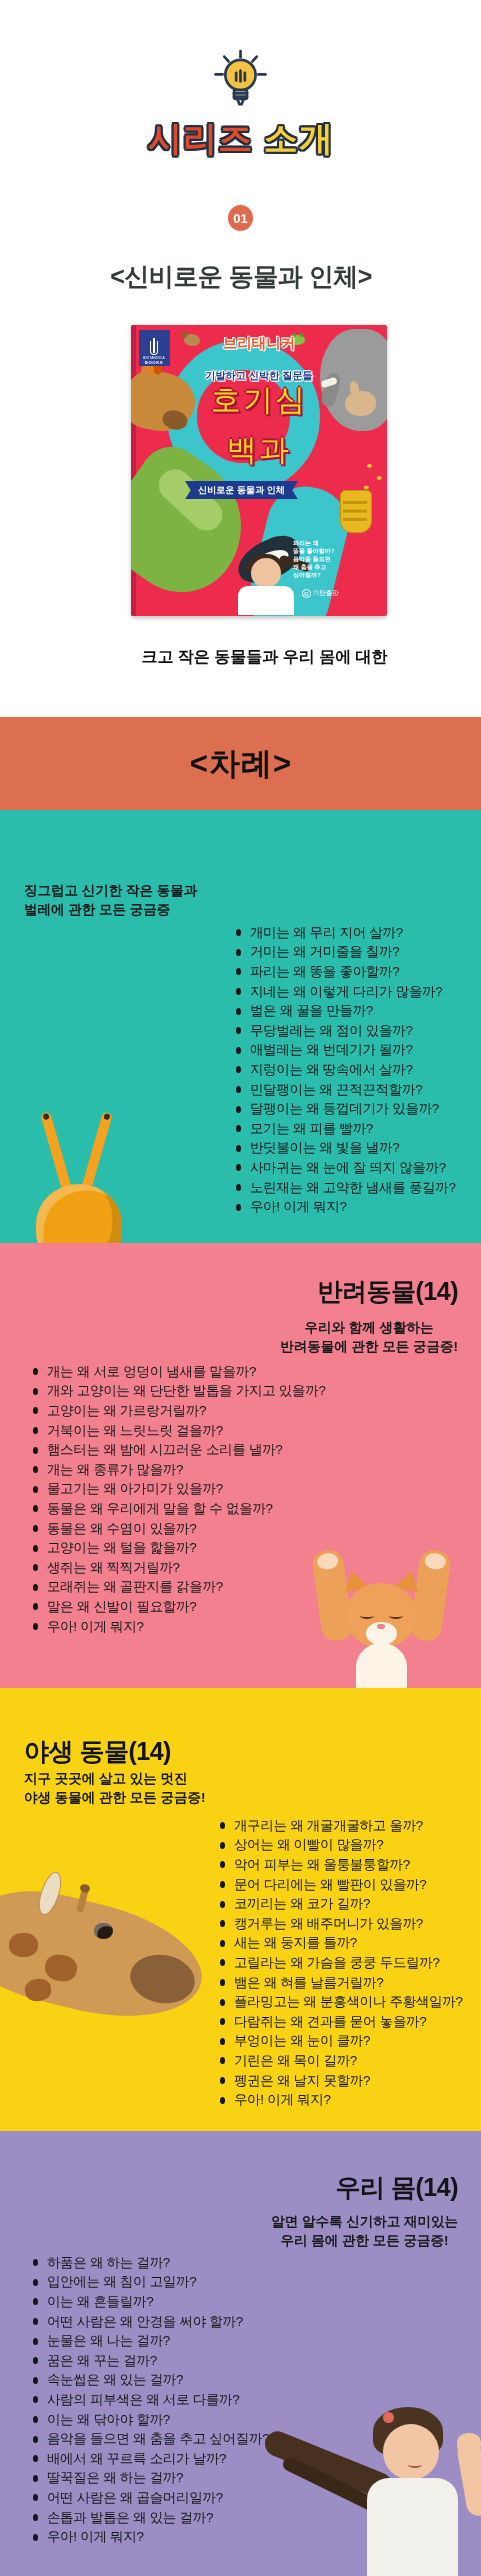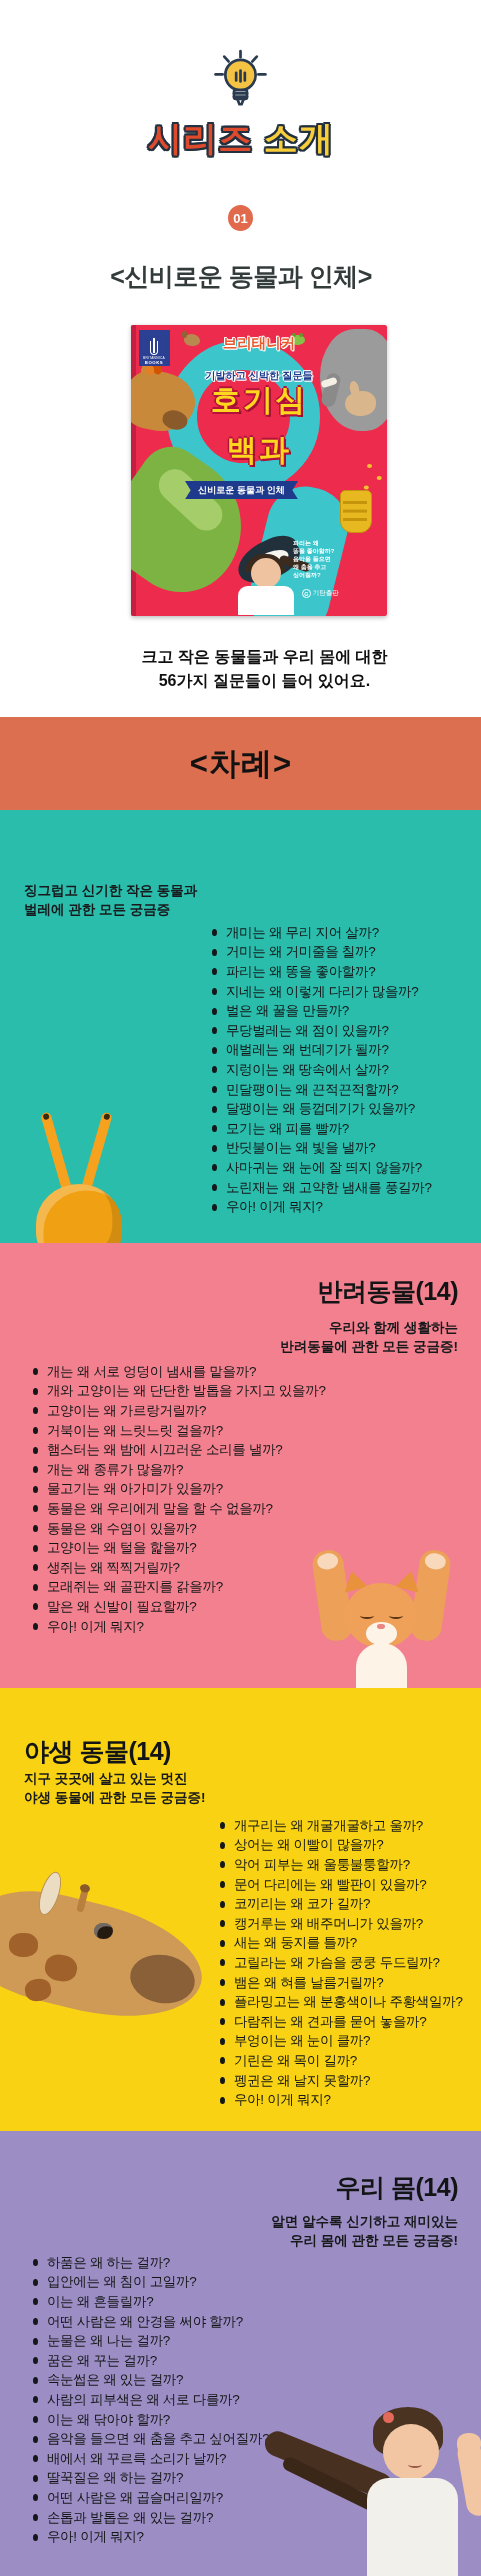--- a/index.html
+++ b/index.html
@@ -44,21 +44,21 @@
   .cv-logo .thistle{width:7.5px;height:14px;border-left:1.1px solid #fff;border-right:1.1px solid #fff;
     border-bottom:1.1px solid #fff;border-radius:0 0 4.3px 4.3px;margin-bottom:1.1px;position:relative;}
   .cv-logo .thistle::before{content:"";position:absolute;left:2.2px;top:-3.2px;width:1.1px;height:15px;background:#fff;}
   .cv-logo .t1{font-size:3.2px;letter-spacing:0.3px;}
   .cv-logo .t2{font-size:4.3px;font-weight:700;letter-spacing:0.5px;}
   .cv-brand{position:absolute;left:0;top:8.6px;width:100%;text-align:center;font-size:14.5px;font-weight:900;
     color:#E85A2B;text-shadow:1.1px 0 0 #fff,-1.1px 0 0 #fff,0 1.1px 0 #fff,0 -1.1px 0 #fff,1.1px 1.1px 0 #fff,-1.1px -1.1px 0 #fff;}
   .cv-tag{position:absolute;left:0;top:44px;width:100%;text-align:center;font-size:10.2px;font-weight:900;
     color:var(--banner_navy,#1E3A8C);
     text-shadow:1.1px 0 0 #fff,-1.1px 0 0 #fff,0 1.1px 0 #fff,0 -1.1px 0 #fff,1.1px 1.1px 0 #fff,-1.1px -1.1px 0 #fff;}
-  .cv-title{position:absolute;left:0;width:100%;text-align:center;font-size:30px;font-weight:700;
+  .cv-title{position:absolute;left:0;width:100%;text-align:center;font-size:30px;font-weight:400;
     letter-spacing:2.2px;color:var(--cover_title_yellow,#FFD71E);
     text-shadow:1.6px 0 0 #B5123B,-1.6px 0 0 #B5123B,0 1.6px 0 #B5123B,0 -1.6px 0 #B5123B,2.2px 2.2px 0 #8E1230;}
   .cv-title.l1{top:55px;} .cv-title.l2{top:105px;}
   .cv-banner{position:absolute;left:54px;top:156px;width:113px;height:18.3px;background:var(--banner_navy,#1E3A8C);
     color:#fff;font-size:9.1px;font-weight:700;display:flex;align-items:center;justify-content:center;
     clip-path:polygon(0 0,100% 0,95% 50%,100% 100%,0 100%,5% 50%);}
   .cv-teaser{position:absolute;left:162px;top:214px;width:48px;font-size:6px;line-height:8px;
     font-weight:700;color:#fff;list-style:none;}
   .cv-teaser li{white-space:nowrap;}
   .cv-pub{position:absolute;left:171px;top:264px;color:#fff;font-size:6.5px;display:flex;align-items:center;gap:2.2px;}
@@ -106,26 +106,26 @@
 
   
   .sec{position:absolute;left:0;width:100%;overflow:hidden;}
   .sec.teal{top:810px;height:433px;background:var(--sec_teal,#2ABDAC);}
   .sec.pink{top:1243px;height:445px;background:var(--sec_pink,#F2808F);}
   .sec.yellow{top:1688px;height:443px;background:var(--sec_yellow,#F9D313);}
   .sec.purple{top:2131px;height:445px;background:var(--sec_purple,#9C8EC5);}
   .sec-title{position:absolute;font-size:25px;font-weight:900;color:#121415;letter-spacing:-0.5px;}
   .sec-sub{position:absolute;font-size:13.5px;line-height:19.4px;font-weight:600;color:#17191B;}
   .sec-title.al{left:24px;} .sec-sub.al{left:24px;text-align:left;}
-  .sec-title.ar{right:24px;text-align:right;} .sec-sub.ar{right:24px;text-align:right;}
+  .sec-title.ar{right:24px;text-align:right;} .sec-sub.ar{right:24px;text-align:center;}
   .qlist{position:absolute;list-style:none;}
   .qlist li{display:flex;align-items:center;height:19.6px;}
   .dot{width:4.8px;height:7px;border-radius:50%;background:#15181A;margin-right:9.1px;flex:none;}
   .qt{font-size:13.5px;font-weight:500;color:#141617;white-space:nowrap;letter-spacing:-0.3px;}
-  .sec.teal .sec-title{top:28px;} .sec.teal .sec-sub{top:71px;} .sec.teal .qlist{left:212px;top:113px;}
+  .sec.teal .sec-title{top:28px;} .sec.teal .sec-sub{top:71px;} .sec.teal .qlist{left:236px;top:113px;}
   .sec.pink .sec-title{top:32px;} .sec.pink .sec-sub{top:75px;} .sec.pink .qlist{left:33px;top:119px;}
   .sec.yellow .sec-title{top:47px;} .sec.yellow .sec-sub{top:81px;} .sec.yellow .qlist{left:220px;top:128px;}
   .sec.purple .sec-title{top:40px;} .sec.purple .sec-sub{top:81px;margin-left:46px;} .sec.purple .qlist{left:33px;top:122px;}
 
   
   .snail{position:absolute;left:25px;bottom:0;width:118px;height:137px;}
   .snail .stalk{position:absolute;bottom:38px;width:9.7px;height:94px;background:#F6A21E;border-radius:5.4px;}
   .snail .stalk.sl{left:28px;transform:rotate(-16deg);}
   .snail .stalk.sr{left:65px;transform:rotate(16deg);}
   .snail .stalk::after{content:"";position:absolute;left:1.6px;top:1.1px;width:6px;height:6px;background:#3A2A12;border-radius:50%;}
@@ -244,21 +244,20 @@
         <li><span>싶어질까?</span></li>
       </ul>
     <div class="cv-pub">
       <span class="gmark">G</span>
       <span>기탄출판</span>
     </div>
   </div>
 
   <div class="tagline">
     <div>크고 작은 동물들과 우리 몸에 대한</div>
-    <div>56가지 질문들이 들어 있어요.</div>
   </div>
 
   <div class="toc">
     <h1>&lt;차례&gt;</h1>
   </div>
 
   <section class="sec teal">
     <p class="sec-sub al">
       <span>징그럽고 신기한 작은 동물과</span><br>
       <span>벌레에 관한 모든 궁금증</span>

